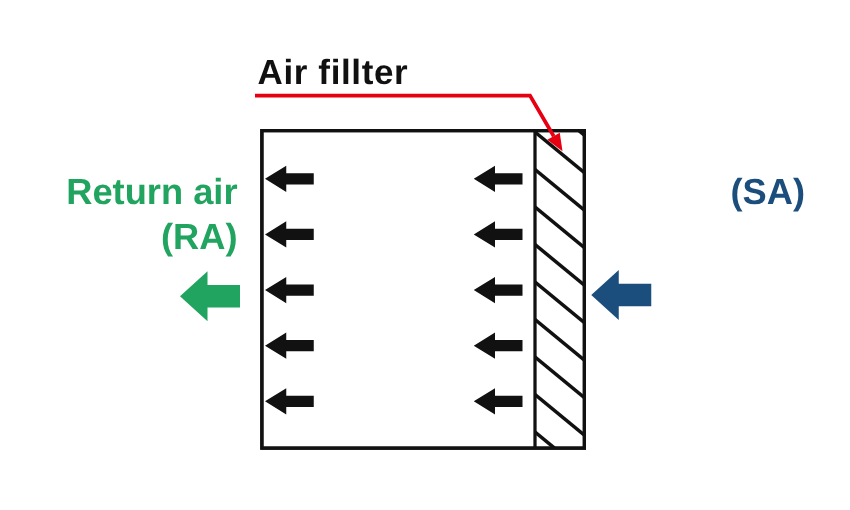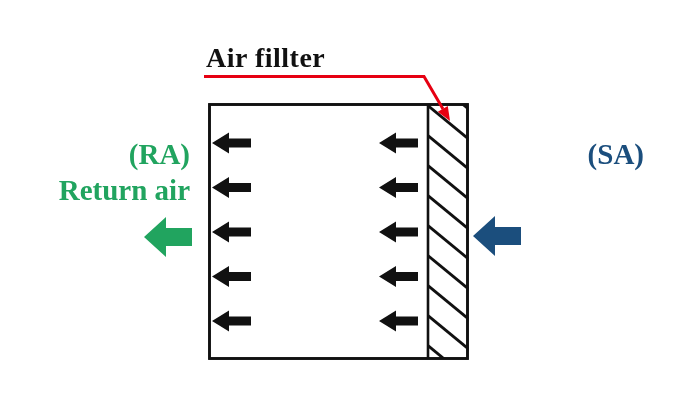--- a/index.html
+++ b/index.html
@@ -6,21 +6,21 @@
     --callout-red:#e60012;
     --return-air-green:#21a45f;
     --supply-air-blue:#1b4e7d;
     --line-black:#111111;
   }
   html,body{margin:0;padding:0;background:#ffffff;}
   .stage{
     position:relative;
     width:680px;height:372px;
     background:#ffffff;
-    font-family:Liberation Serif, serif;
+    font-family:Liberation Sans, sans-serif;
     overflow:hidden;
   }
   .stage svg{position:absolute;left:0;top:0;}
   .diagram-title{
     position:absolute;left:206px;top:42px;
     font-size:28px;font-weight:bold;color:var(--line-black);
     white-space:nowrap;letter-spacing:0.5px;
   }
   .label-block{
     position:absolute;
@@ -97,21 +97,21 @@
 
     <g>
       <path class="red-leader" d="M204,76.5 L424,76.5 L443,109"></path>
       <polygon class="red-head" points="450,121 437.8,111.7 447.8,106.1"></polygon>
     </g>
   </svg>
 
   <div class="diagram-title">Air fillter</div>
 
   <div class="label-block return-air-block">
+    <div>Return air</div>
     <div>(RA)</div>
-    <div>Return air</div>
   </div>
 
   <div class="label-block supply-air-block">
     <div>(SA)</div>
   </div>
 
 </div>
 
 </body></html>

